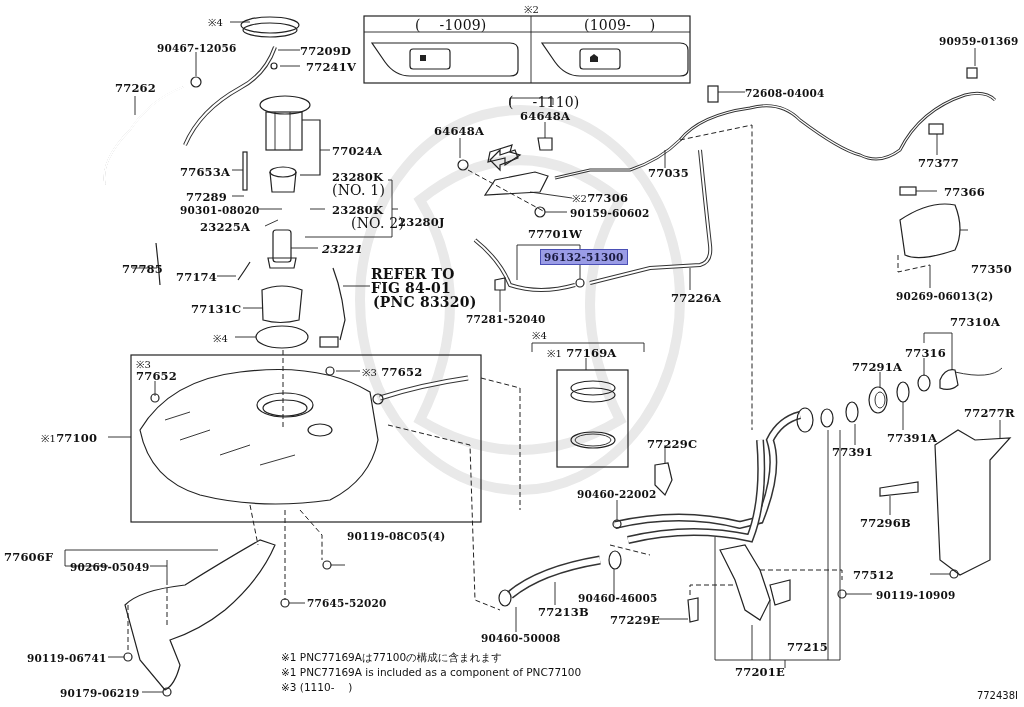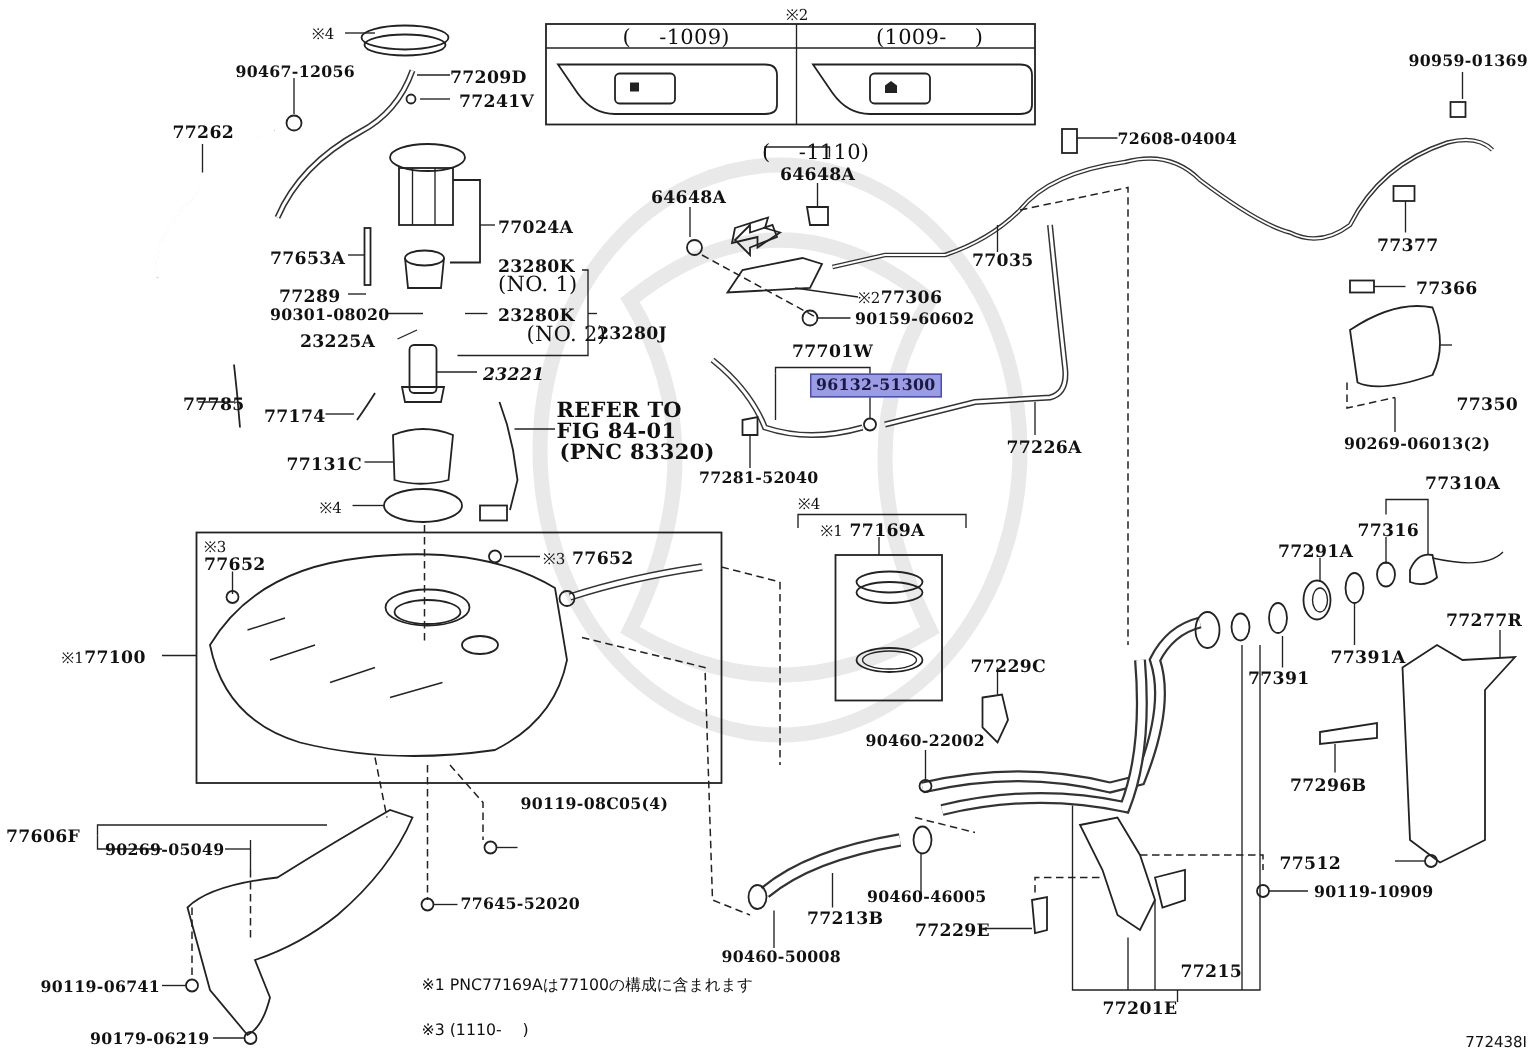--- a/index.html
+++ b/index.html
@@ -321,16 +321,17 @@
   <span class="lbl" style="left:853px;top:569px;">77512</span>
   <span class="lbl sm" style="left:876px;top:589px;">90119-10909</span>
   <span class="lbl sm" style="left:578px;top:592px;">90460-46005</span>
   <span class="lbl" style="left:538px;top:606px;">77213B</span>
   <span class="lbl sm" style="left:481px;top:632px;">90460-50008</span>
   <span class="lbl" style="left:610px;top:614px;">77229E</span>
   <span class="lbl" style="left:787px;top:641px;">77215</span>
   <span class="lbl" style="left:735px;top:666px;">77201E</span>
 
   <span class="note" style="left:281px;top:651px;">※1 PNC77169Aは77100の構成に含まれます</span>
+  <span class="note" style="left:281px;top:666px;">※1 PNC77169A is included as a component of PNC77100</span>
   <span class="note" style="left:281px;top:681px;">※3 (1110-　 )</span>
 
   <span class="refnum">772438I</span>
 </div>
 
 </body></html>

